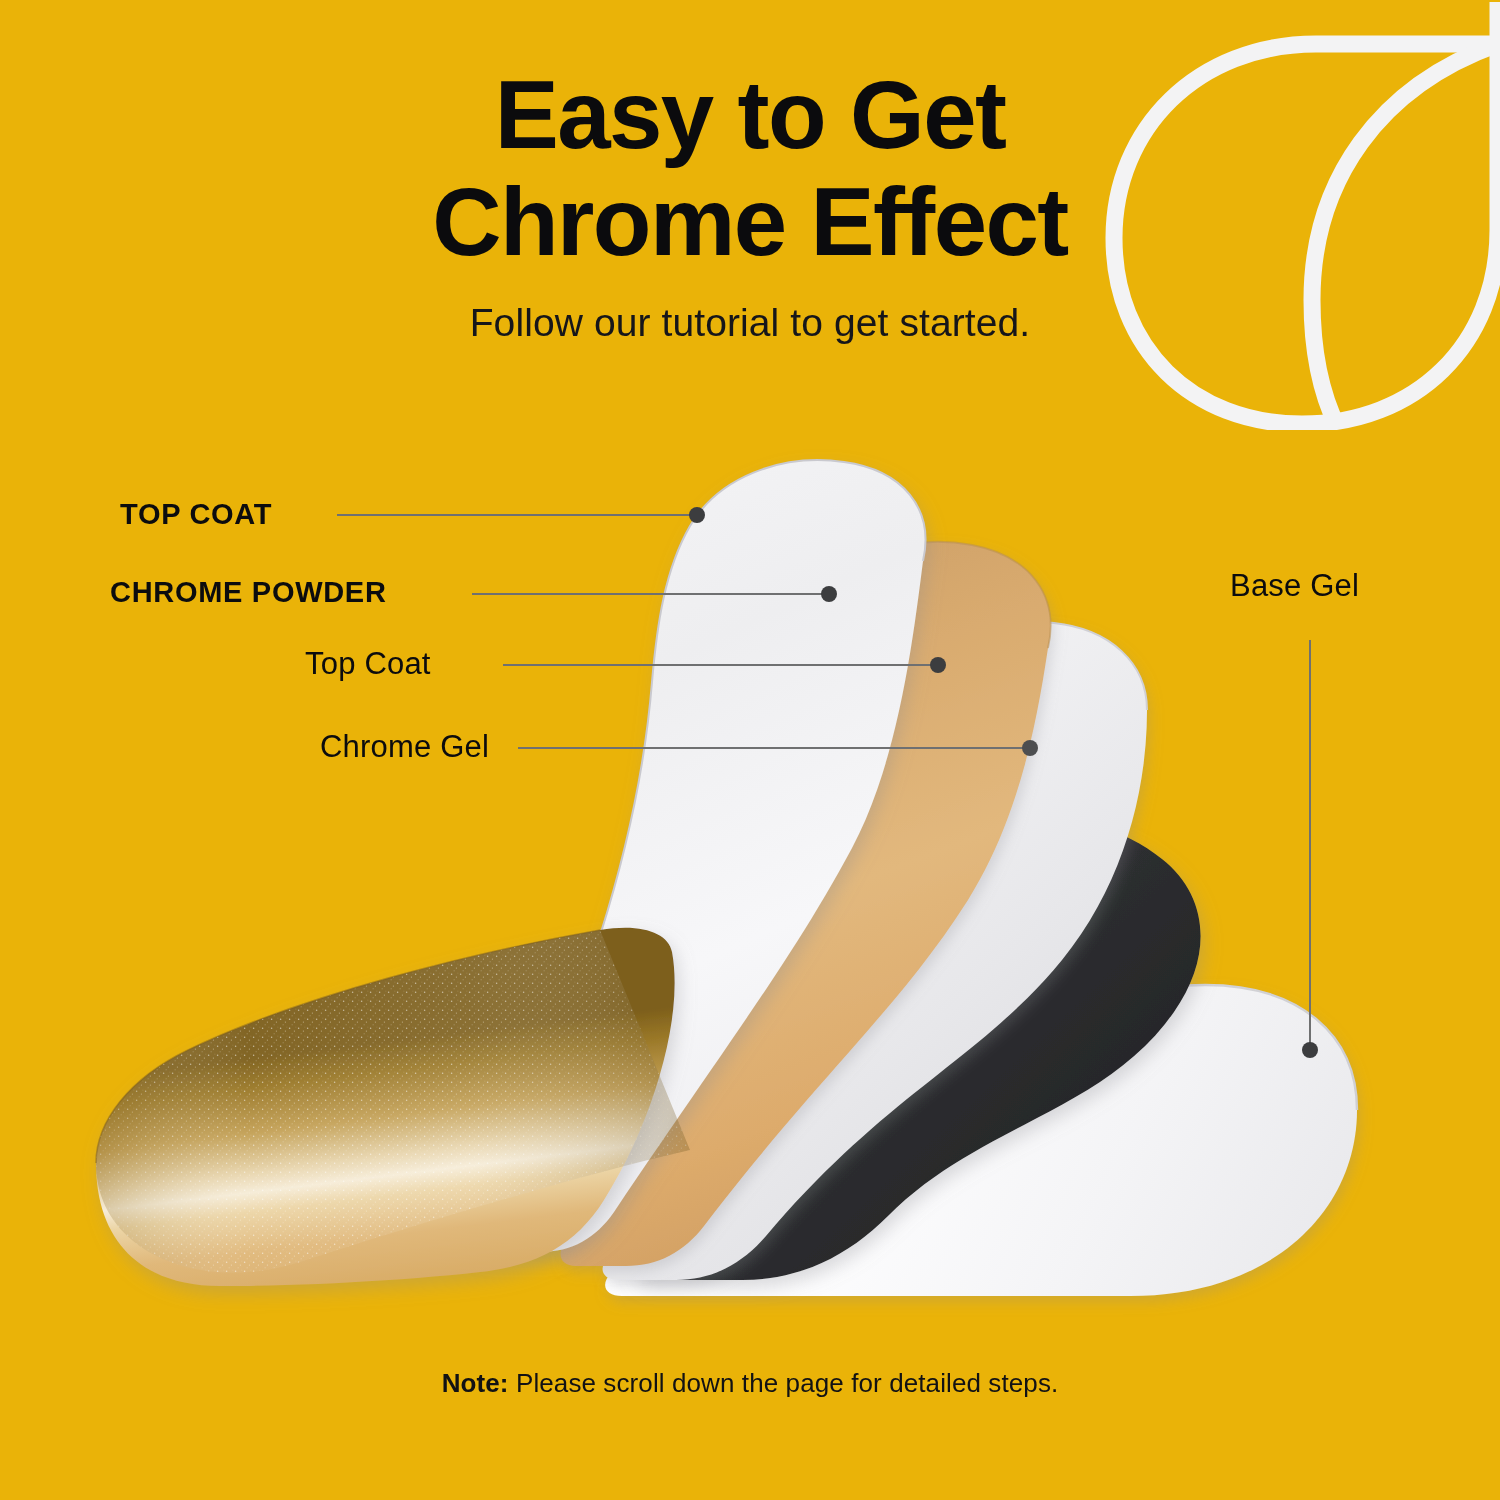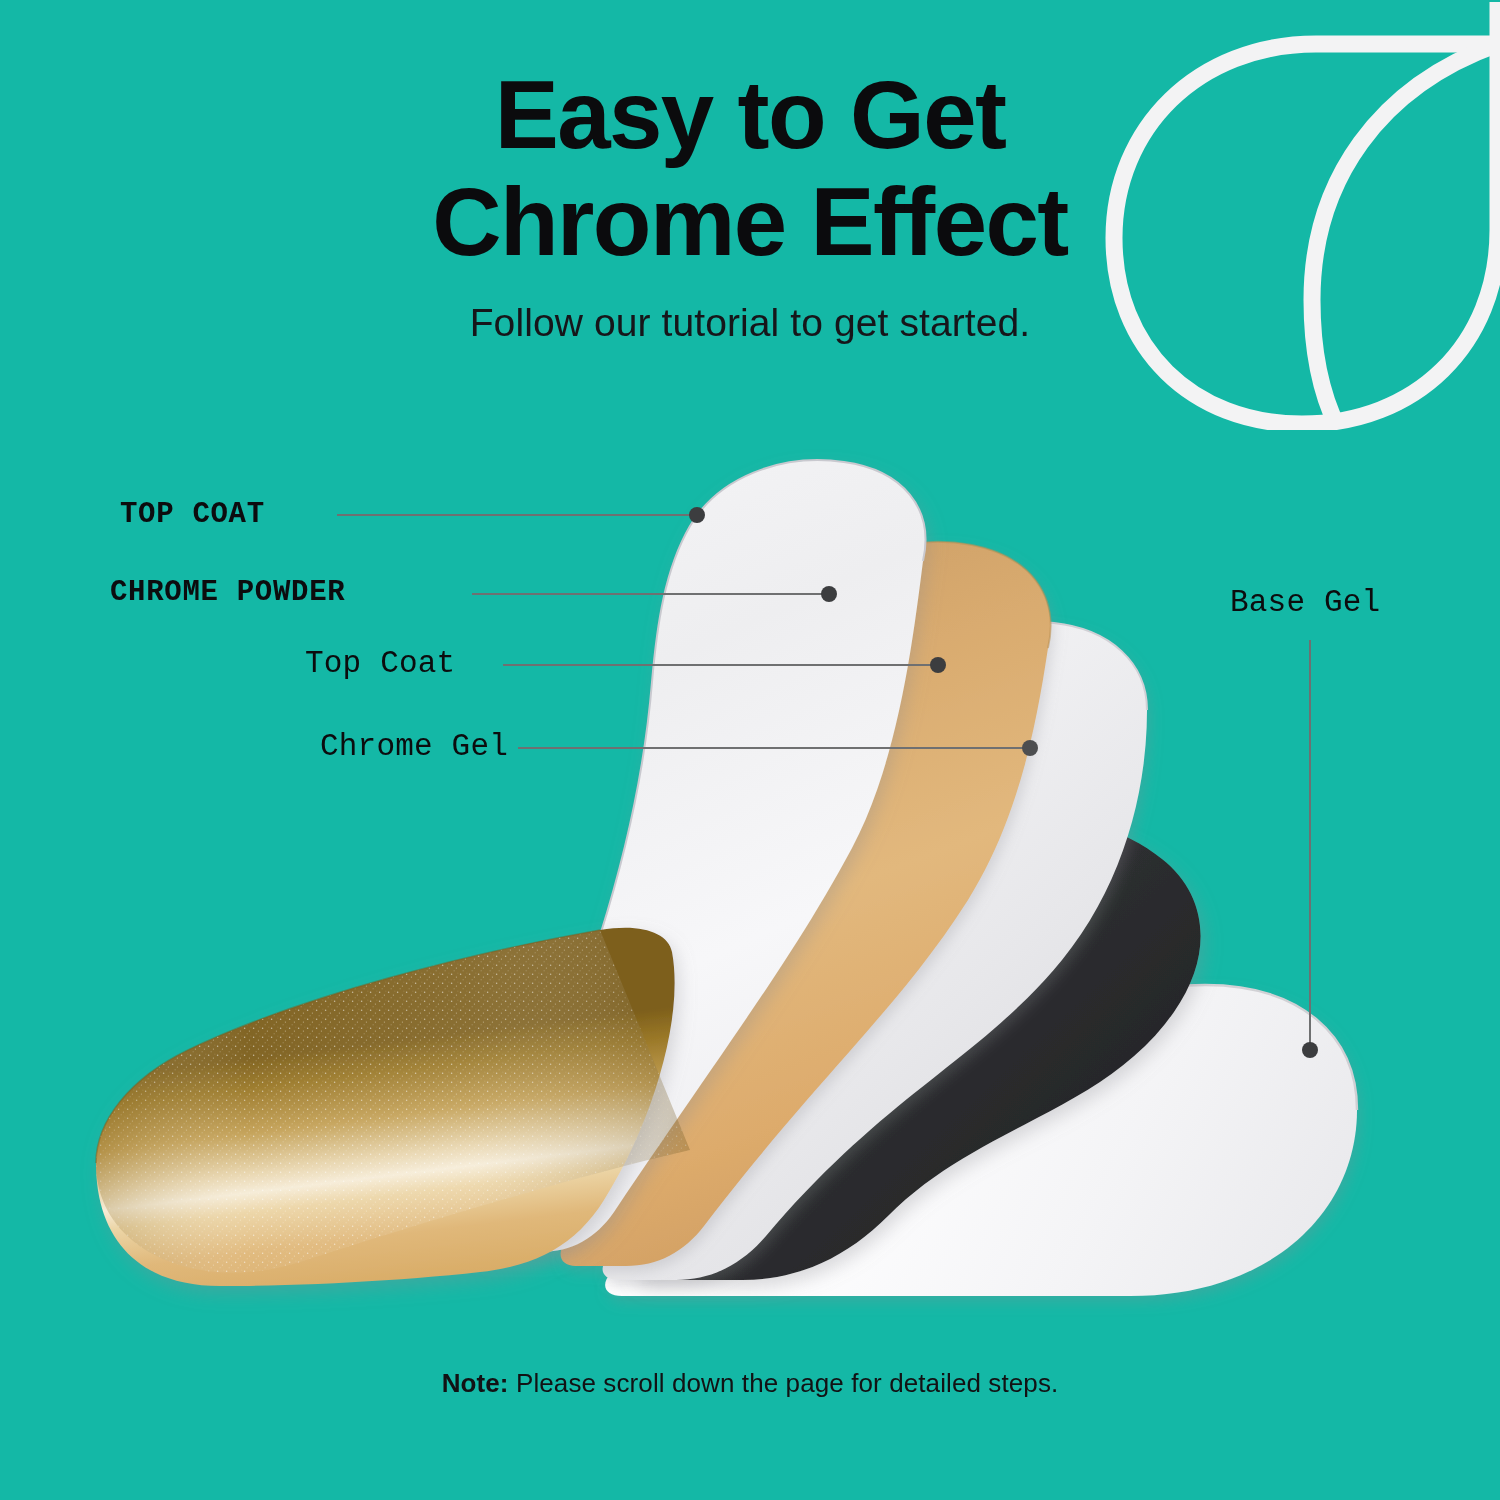--- a/index.html
+++ b/index.html
@@ -4,21 +4,21 @@
 <style>
   html, body {
     margin: 0;
     padding: 0;
     background: #ffffff;
   }
   #stage {
     position: relative;
     width: 1500px;
     height: 1500px;
-    background: #14b8a6;
+    background: #eab308;
     overflow: hidden;
     font-family: "Liberation Sans", sans-serif;
     -webkit-font-smoothing: antialiased;
   }
 
   
   #watermark {
     position: absolute;
     top: 0;
     right: 0;
@@ -59,37 +59,36 @@
     width: 1500px;
     height: 1500px;
     pointer-events: none;
   }
 
   
   .callout {
     position: absolute;
     color: #0c0c0e;
     white-space: nowrap;
-    font-family: Liberation Mono, monospace;
   }
   .callout.bold {
     font-weight: 700;
     font-size: 29px;
     letter-spacing: 0.7px;
   }
   .callout.light {
     font-weight: 400;
     font-size: 31px;
     letter-spacing: 0.2px;
   }
   #lbl-top-coat-upper   { left: 120px;  top: 498px; }
   #lbl-chrome-powder    { left: 110px;  top: 576px; }
   #lbl-top-coat-lower   { left: 305px;  top: 646px; }
   #lbl-color-gel        { left: 320px;  top: 729px; }
-  #lbl-base-gel         { left: 1230px; top: 585px; }
+  #lbl-base-gel         { left: 1230px; top: 568px; }
 
   
   #leaders {
     position: absolute;
     left: 0;
     top: 0;
     width: 1500px;
     height: 1500px;
     pointer-events: none;
   }

